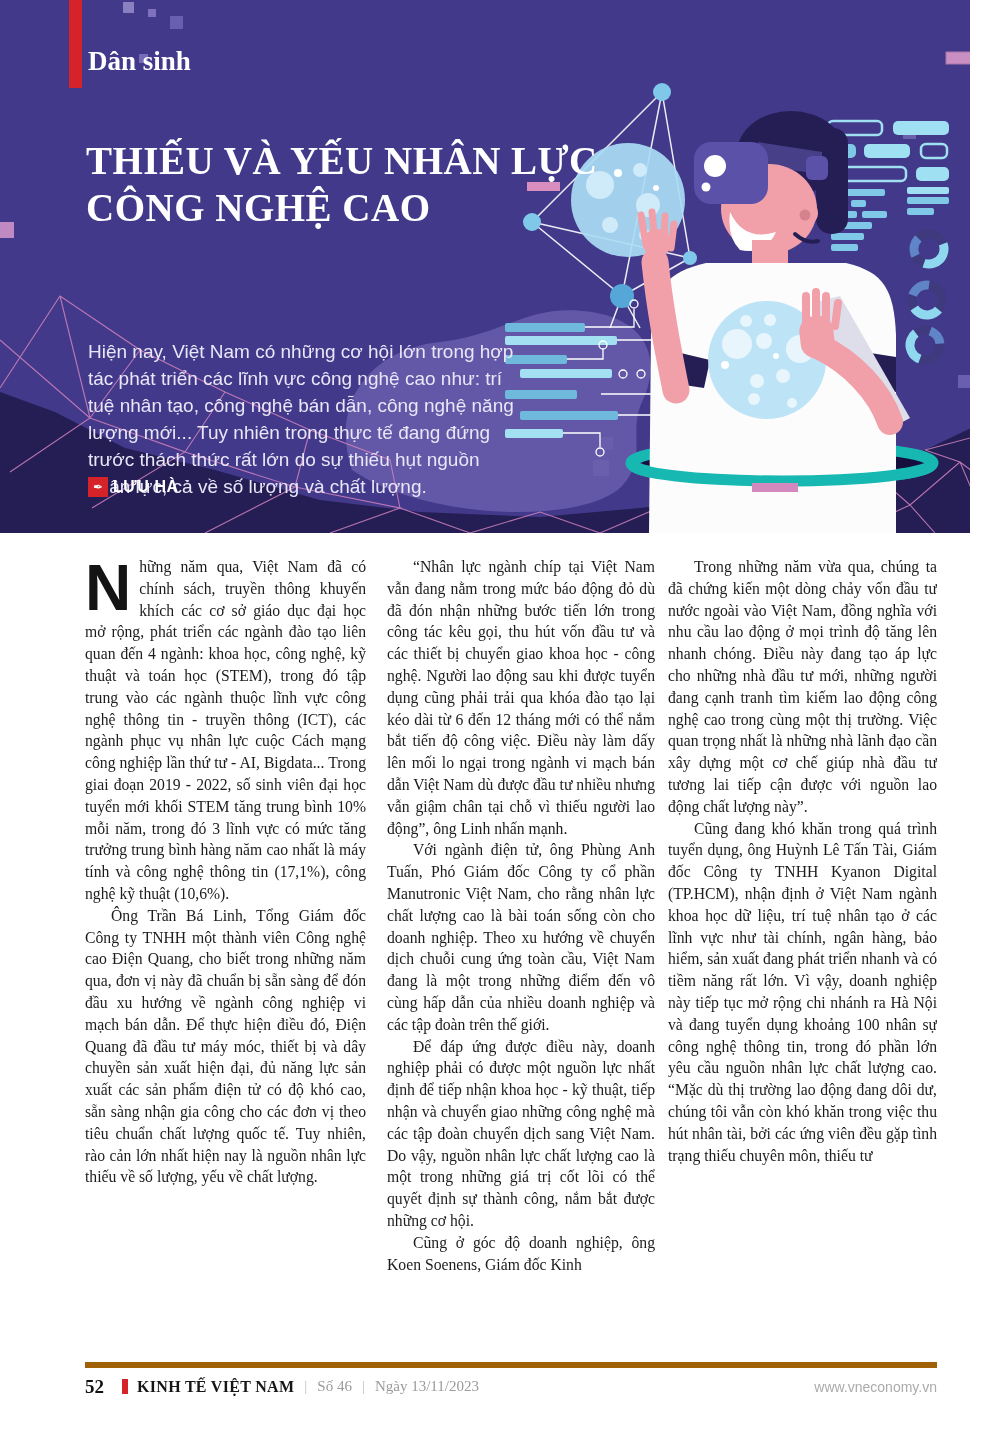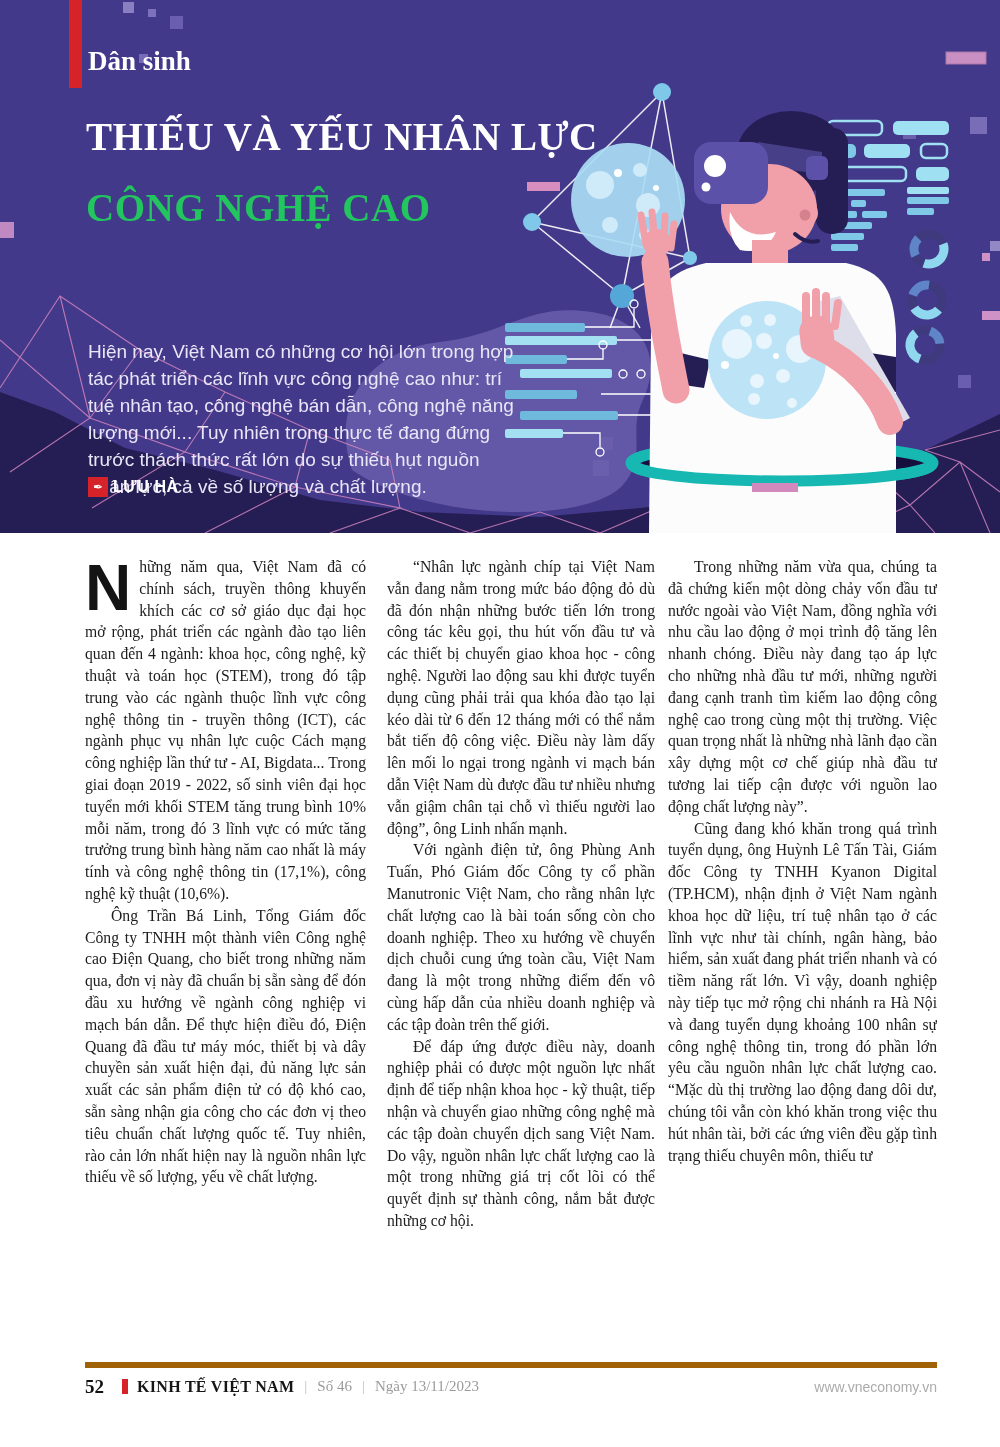--- a/index.html
+++ b/index.html
@@ -1,24 +1,24 @@
 <!DOCTYPE html>
 <html><head>
 <meta charset="utf-8">
 <style>
   html,body{margin:0;padding:0;background:#e8e8e8;}
   .page{position:relative;width:1000px;height:1447px;background:#ffffff;overflow:hidden;
         font-family:"Liberation Serif",serif;}
   
-  .header{position:absolute;left:0;top:0;width:1000px;height:533px;background:#43398a;overflow:hidden;}
+  .header{position:absolute;left:0;top:0;width:930px;height:533px;background:#43398a;overflow:hidden;padding-left:40px;}
   .header svg{position:absolute;left:0;top:0;}
   .cat-bar{position:absolute;left:69px;top:0;width:13px;height:88px;background:#d6232a;}
   .cat{position:absolute;left:88px;top:48px;color:#fff;font:bold 27px/1 "Liberation Serif",serif;}
-  .t1{position:absolute;left:86px;top:116px;color:#fff;font:bold 39px/1.08 "Liberation Serif",serif;letter-spacing:.5px;white-space:nowrap;}
-  .t2{position:absolute;left:86px;top:187px;color:#22c55e;font:bold 39px/1.08 "Liberation Serif",serif;letter-spacing:.5px;white-space:nowrap;}
+  .t1{position:absolute;left:86px;top:140px;color:#fff;font:bold 39px/1.08 "Liberation Serif",serif;letter-spacing:.5px;white-space:nowrap;}
+  .t2{position:absolute;left:86px;top:187px;color:#ffffff;font:bold 39px/1.08 "Liberation Serif",serif;letter-spacing:.5px;white-space:nowrap;}
   .t3{position:absolute;left:84px;top:232px;color:#fff;font:bold 58px/1 "Liberation Sans",sans-serif;letter-spacing:-1.5px;white-space:nowrap;}
   .lede{position:absolute;left:88px;top:338px;width:436px;color:#e9e6f7;
         font:19px/27px "Liberation Sans",sans-serif;}
   .byline{position:absolute;left:88px;top:477px;display:flex;align-items:center;}
   .byline .pen{width:20px;height:20px;background:#d6232a;color:#fff;font-size:12px;line-height:20px;
         text-align:center;display:inline-block;}
   .byline .name{margin-left:5px;color:#fff;font:bold 16px/1 "Liberation Sans",sans-serif;letter-spacing:.6px;}
   
   .col{position:absolute;top:556px;height:792px;overflow:hidden;color:#1c1c1c;
        font:15.7px/21.8px "Liberation Serif",serif;text-align:justify;}
@@ -245,20 +245,21 @@
 
   <div class="col" id="col1">
     <p><span class="dropcap">N</span><span>hững năm qua, Việt Nam đã có chính sách, truyền thông khuyến khích các cơ sở giáo dục đại học mở rộng, phát triển các ngành đào tạo liên quan đến 4 ngành: khoa học, công nghệ, kỹ thuật và toán học (STEM), trong đó tập trung vào các ngành thuộc lĩnh vực công nghệ thông tin - truyền thông (ICT), các ngành phục vụ nhân lực cuộc Cách mạng công nghiệp lần thứ tư - AI, Bigdata... Trong giai đoạn 2019 - 2022, số sinh viên đại học tuyển mới khối STEM tăng trung bình 10% mỗi năm, trong đó 3 lĩnh vực có mức tăng trưởng trung bình hàng năm cao nhất là máy tính và công nghệ thông tin (17,1%), công nghệ kỹ thuật (10,6%).</span></p>
     <p class="ind">Ông Trần Bá Linh, Tổng Giám đốc Công ty TNHH một thành viên Công nghệ cao Điện Quang, cho biết trong những năm qua, đơn vị này đã chuẩn bị sẵn sàng để đón đầu xu hướng về ngành công nghiệp vi mạch bán dẫn. Để thực hiện điều đó, Điện Quang đã đầu tư máy móc, thiết bị và dây chuyền sản xuất hiện đại, đủ năng lực sản xuất các sản phẩm điện tử có độ khó cao, sẵn sàng nhận gia công cho các đơn vị theo tiêu chuẩn chất lượng quốc tế. Tuy nhiên, rào cản lớn nhất hiện nay là nguồn nhân lực thiếu về số lượng, yếu về chất lượng.</p>
   </div>
 
   <div class="col" id="col2">
     <p class="ind">“Nhân lực ngành chíp tại Việt Nam vẫn đang nằm trong mức báo động đỏ dù đã đón nhận những bước tiến lớn trong công tác kêu gọi, thu hút vốn đầu tư và các thiết bị chuyển giao khoa học - công nghệ. Người lao động sau khi được tuyển dụng cũng phải trải qua khóa đào tạo lại kéo dài từ 6 đến 12 tháng mới có thể nắm bắt tiến độ công việc. Điều này làm dấy lên mối lo ngại trong ngành vi mạch bán dẫn Việt Nam dù được đầu tư nhiều nhưng vẫn giậm chân tại chỗ vì thiếu người lao động”, ông Linh nhấn mạnh.</p>
     <p class="ind">Với ngành điện tử, ông Phùng Anh Tuấn, Phó Giám đốc Công ty cổ phần Manutronic Việt Nam, cho rằng nhân lực chất lượng cao là bài toán sống còn cho doanh nghiệp. Theo xu hướng về chuyển dịch chuỗi cung ứng toàn cầu, Việt Nam đang là một trong những điểm đến vô cùng hấp dẫn của nhiều doanh nghiệp và các tập đoàn trên thế giới.</p>
     <p class="ind">Để đáp ứng được điều này, doanh nghiệp phải có được một nguồn lực nhất định để tiếp nhận khoa học - kỹ thuật, tiếp nhận và chuyển giao những công nghệ mà các tập đoàn chuyển dịch sang Việt Nam. Do vậy, nguồn nhân lực chất lượng cao là một trong những giá trị cốt lõi có thể quyết định sự thành công, nắm bắt được những cơ hội.</p>
+    <p class="ind">Cũng ở góc độ doanh nghiệp, ông Koen Soenens, Giám đốc Kinh</p>
   </div>
 
   <div class="col" id="col3">
     <p class="ind">Trong những năm vừa qua, chúng ta đã chứng kiến một dòng chảy vốn đầu tư nước ngoài vào Việt Nam, đồng nghĩa với nhu cầu lao động ở mọi trình độ tăng lên nhanh chóng. Điều này đang tạo áp lực cho những nhà đầu tư mới, những người đang cạnh tranh tìm kiếm lao động công nghệ cao trong cùng một thị trường. Việc quan trọng nhất là những nhà lãnh đạo cần xây dựng một cơ chế giúp nhà đầu tư tương lai tiếp cận được với nguồn lao động chất lượng này”.</p>
     <p class="ind">Cũng đang khó khăn trong quá trình tuyển dụng, ông Huỳnh Lê Tấn Tài, Giám đốc Công ty TNHH Kyanon Digital (TP.HCM), nhận định ở Việt Nam ngành khoa học dữ liệu, trí tuệ nhân tạo ở các lĩnh vực như tài chính, ngân hàng, bảo hiểm, sản xuất đang phát triển nhanh và có tiềm năng rất lớn. Vì vậy, doanh nghiệp này tiếp tục mở rộng chi nhánh ra Hà Nội và đang tuyển dụng khoảng 100 nhân sự công nghệ thông tin, trong đó phần lớn yêu cầu nguồn nhân lực chất lượng cao. “Mặc dù thị trường lao động đang dôi dư, chúng tôi vẫn còn khó khăn trong việc thu hút nhân tài, bởi các ứng viên đều gặp tình trạng thiếu chuyên môn, thiếu tư</p>
   </div>
 
   <div class="footer">
     <div class="footer-row">
       <span class="pageno">52</span>

